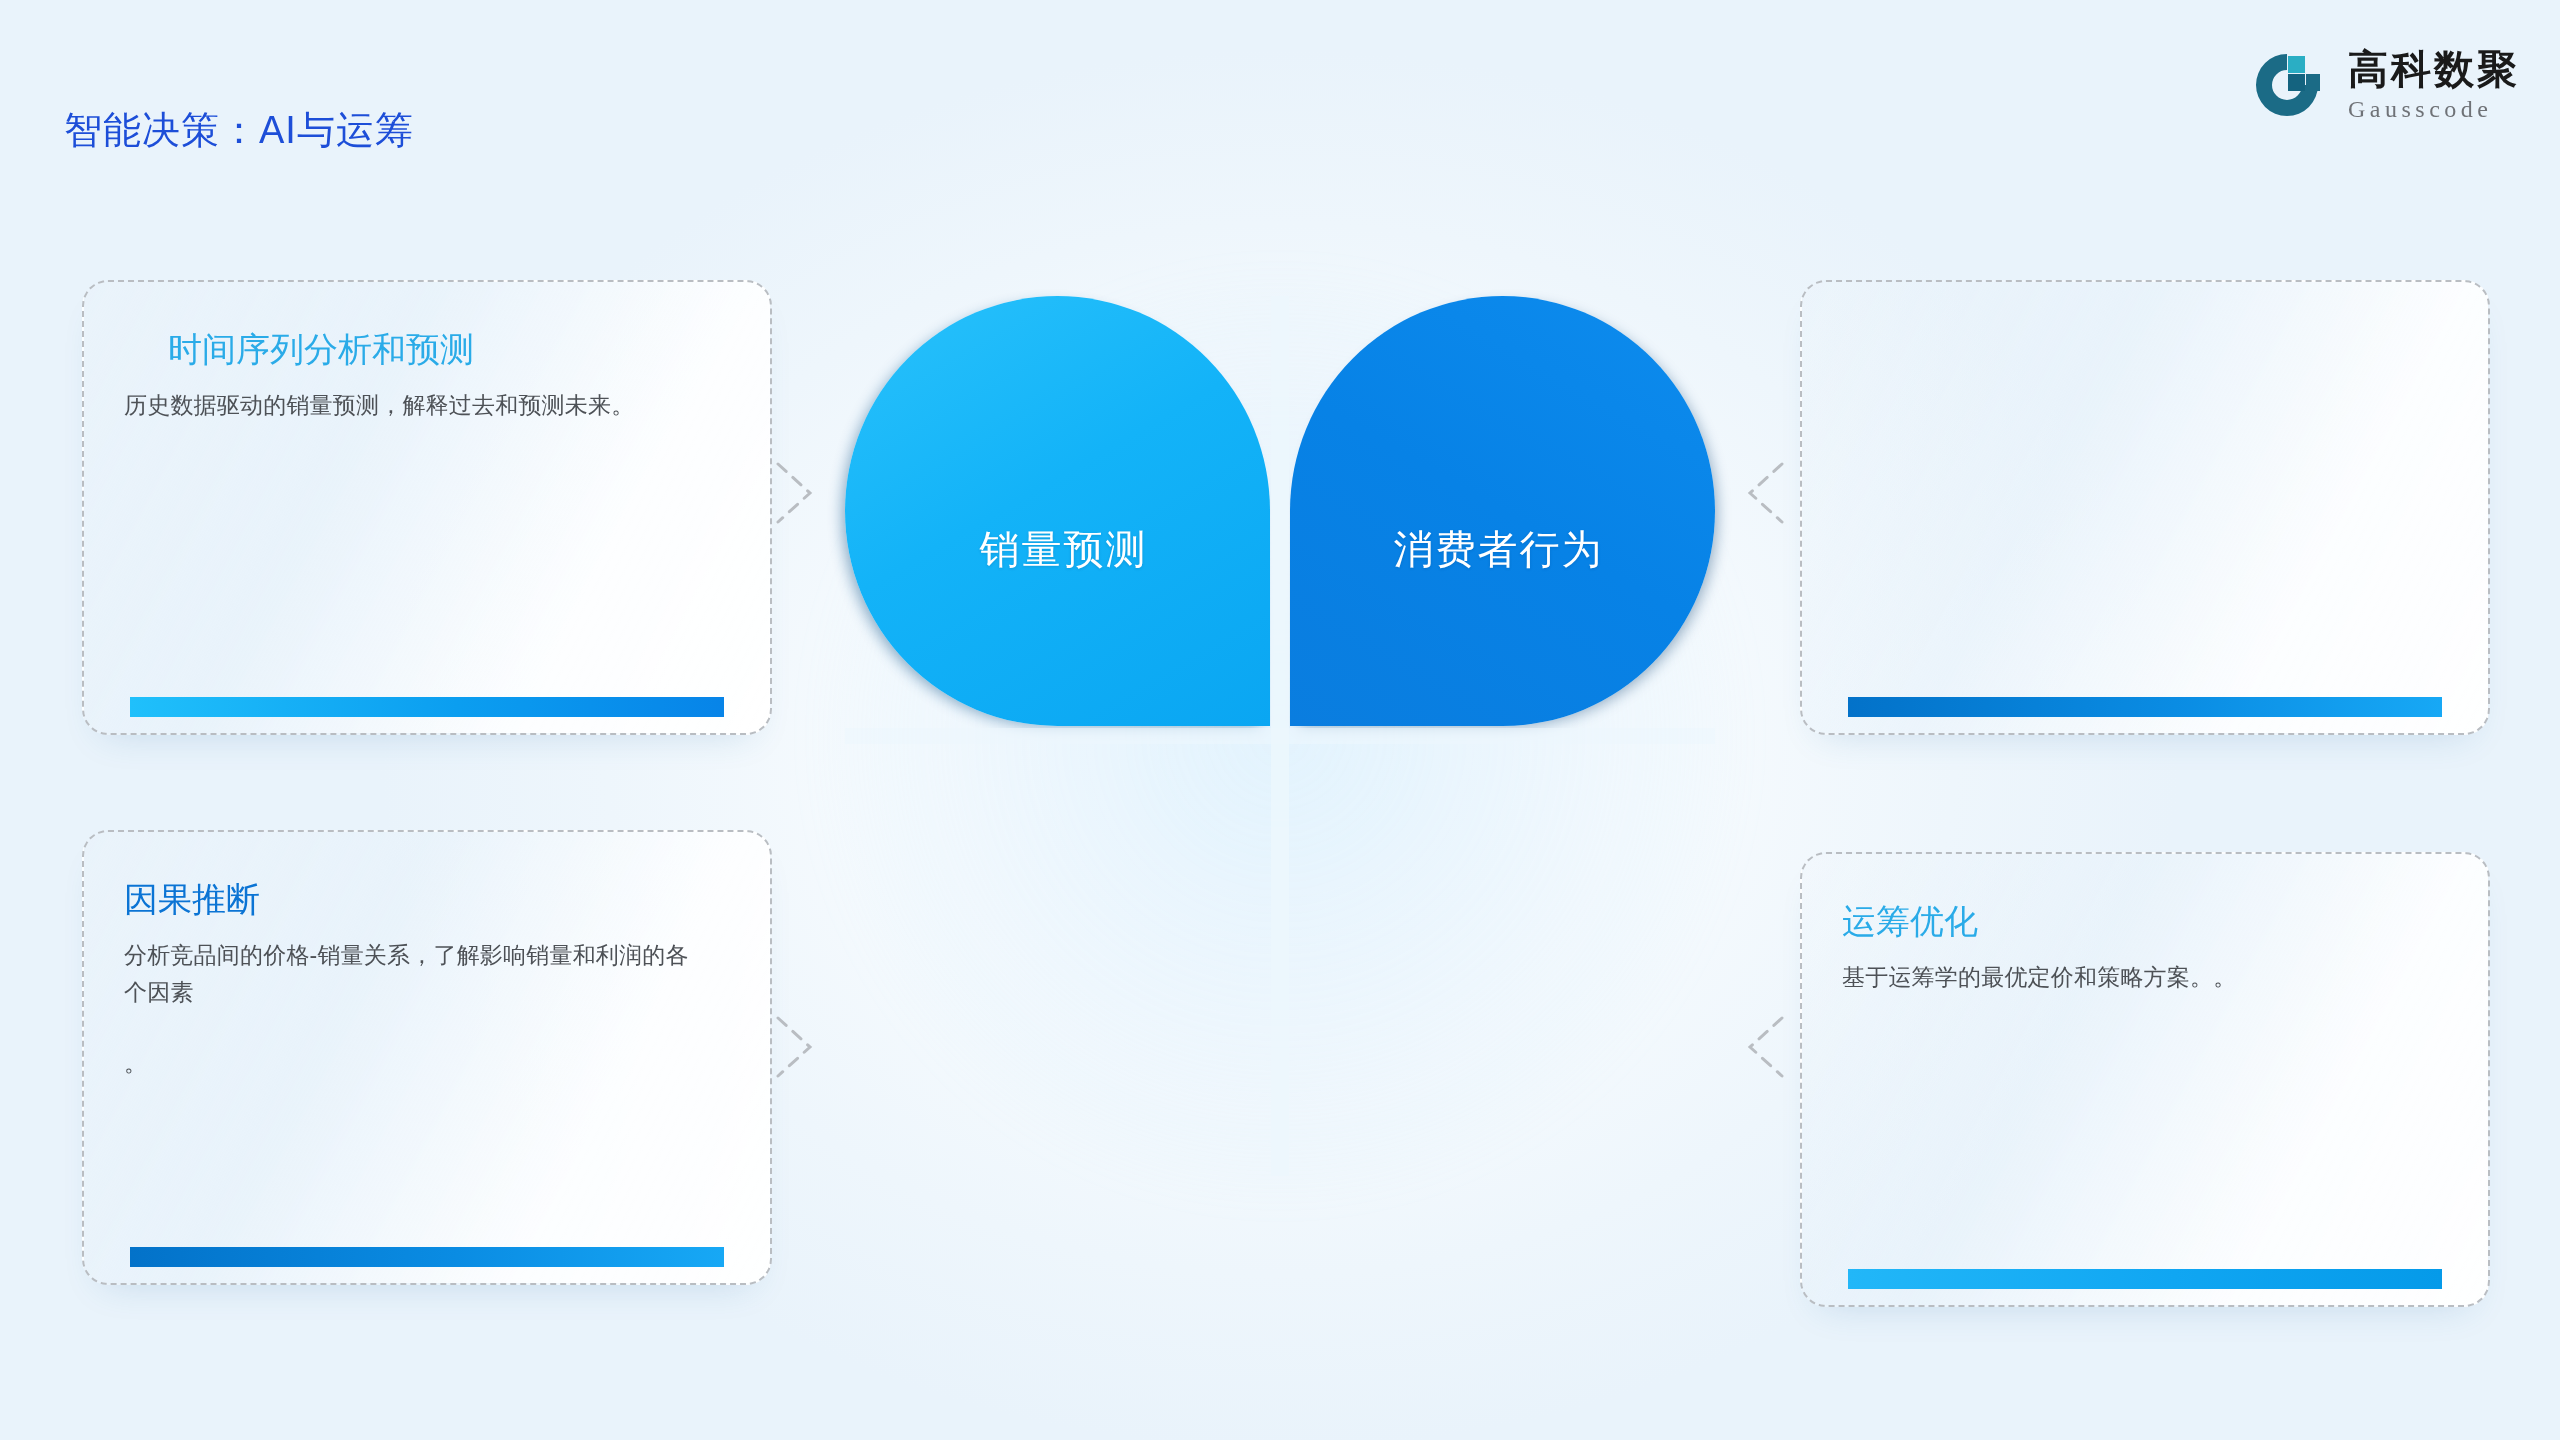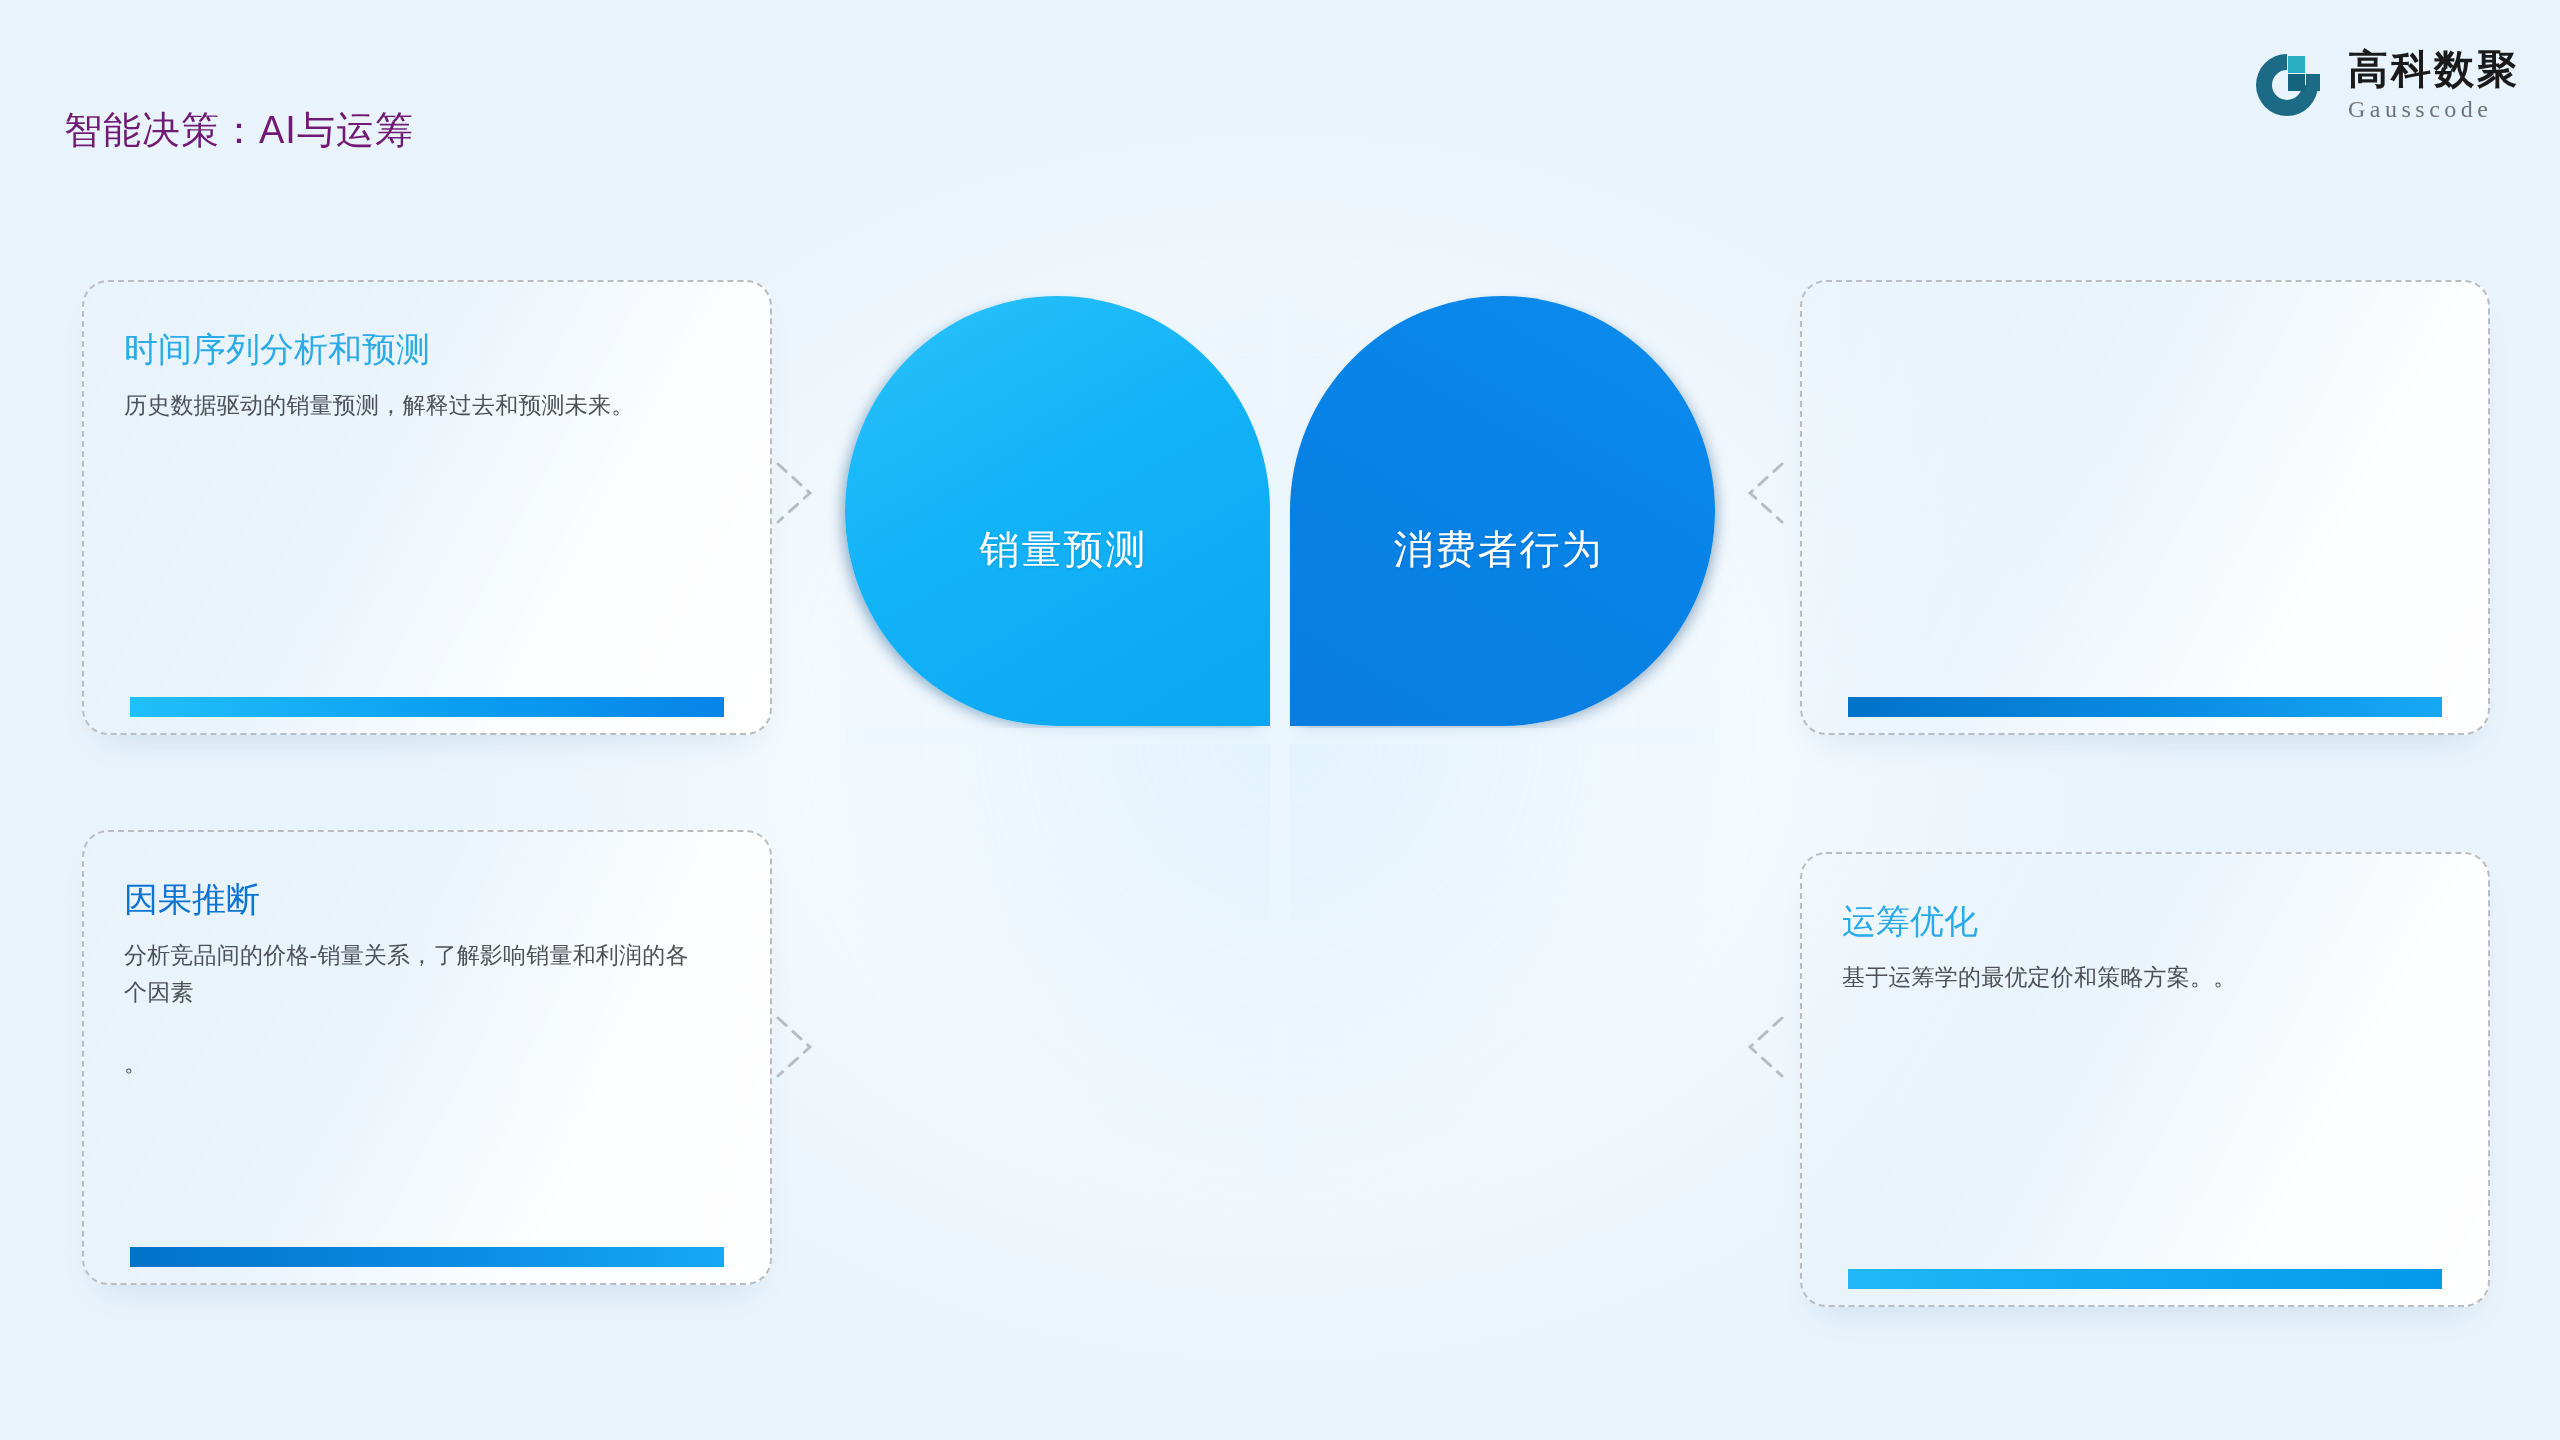--- a/index.html
+++ b/index.html
@@ -14,21 +14,21 @@
       linear-gradient(160deg, #f4fafd 0%, #eef6fc 45%, #e6f1fa 100%);
     position: relative;
   }
 
   
   .page-title {
     position: absolute;
     left: 64px; top: 105px;
     font-size: 38px;
     letter-spacing: 1px;
-    color: #701a75;
+    color: #1d4ed8;
     font-weight: 400;
     white-space: nowrap;
     text-align: center;
   }
 
   .logo {
     position: absolute;
     right: 40px; top: 48px;
     display: flex;
     align-items: center;
@@ -84,21 +84,21 @@
     bottom: 16px;
     height: 20px;
   }
 
   
   #card-tl { left: 82px;  top: 280px; }
   #card-bl { left: 82px;  top: 830px; }
   #card-tr { left: 1800px; top: 280px; }
   #card-br { left: 1800px; top: 852px; }
 
-  #card-tl .card-title { color: #2aabe8; }
+  #card-tl .card-title { color: #2aabe8; margin-left: 44px; }
   #card-bl .card-title { color: #0b74d4; }
   #card-tr .card-title { color: #1b7fd6; }
   #card-br .card-title { color: #2aabe8; }
 
   #card-tl .accent-bar { background: linear-gradient(90deg, #20c0fb 0%, #0b9ef0 55%, #0784e8 100%); }
   #card-bl .accent-bar { background: linear-gradient(90deg, #0372c9 0%, #0a8ce3 55%, #17a8f5 100%); }
   #card-tr .accent-bar { background: linear-gradient(90deg, #0372c9 0%, #0a8ce3 55%, #17a8f5 100%); }
   #card-br .accent-bar { background: linear-gradient(90deg, #22b7f8 0%, #10a6f2 55%, #059ae9 100%); }
 
   

